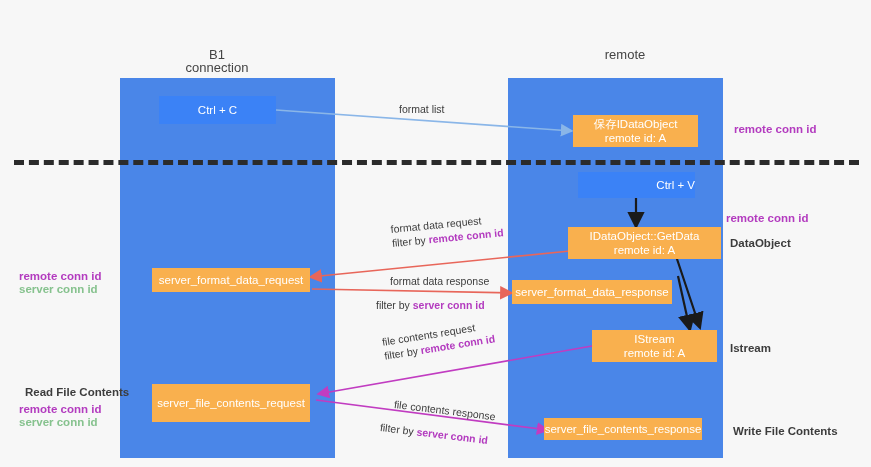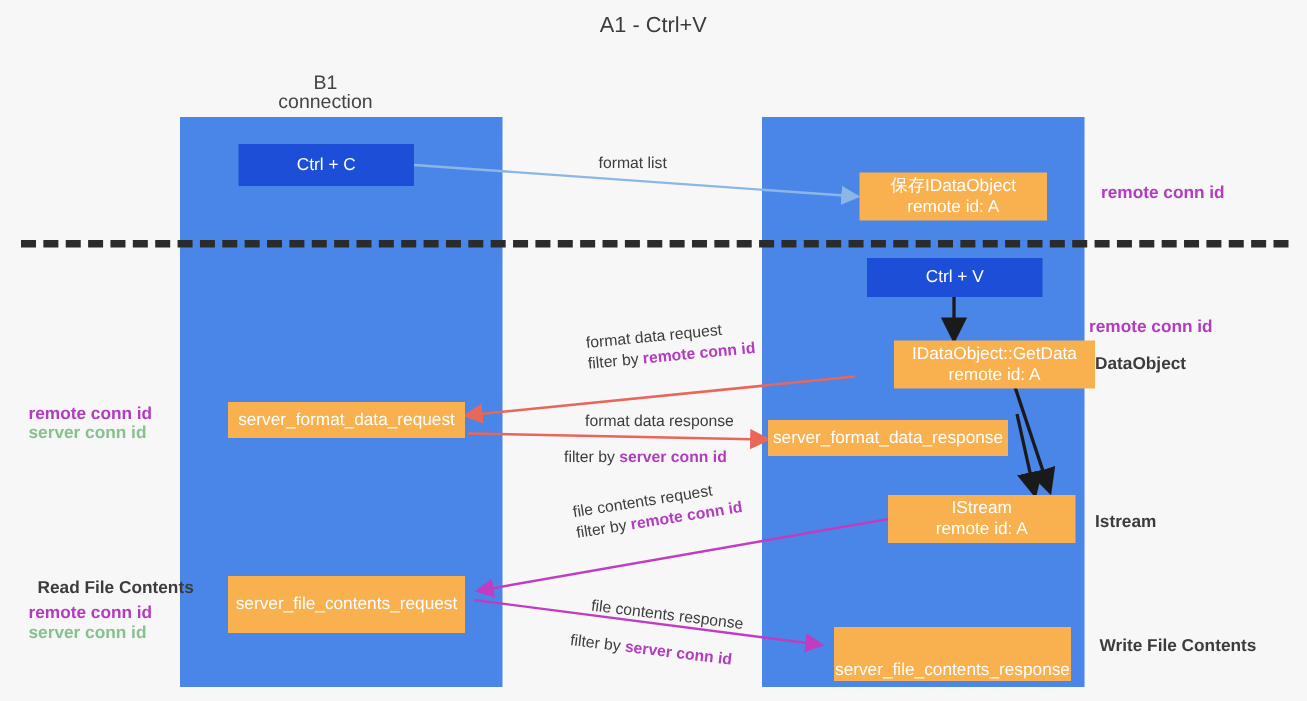--- a/index.html
+++ b/index.html
@@ -38,21 +38,21 @@
     display: flex;
     flex-direction: column;
     align-items: center;
     justify-content: center;
     text-align: center;
     color: #ffffff;
     font-size: 11.5px;
     line-height: 14px;
   }
   .box.orange { background: #f9b04e; }
-  .box.green  { background: #1d4ed8; }
+  .box.green  { background: #3b82f6; }
   .note {
     position: absolute;
     font-size: 11.5px;
     color: #3c3c3c;
     line-height: 14px;
     white-space: nowrap;
     font-weight: bold;
   }
   .purple { color: #b33bbf; font-weight: bold; }
   .green-t { color: #86c28e; font-weight: bold; }
@@ -79,28 +79,28 @@
     height: 0;
     border-top: 5px dashed #2b2b2b;
   }
 </style>
 </head>
 <body>
 
 <div id="canvas">
 
   <div class="title" style="top:8px;">
-    <div>A1 - Ctrl+V</div>
   </div>
 
   <div class="lane-head" style="left:152px; top:48px; width:130px;">
     <div>B1</div>
     <div>connection</div>
   </div>
   <div class="lane-head" style="left:560px; top:48px; width:130px;">
+    <div>remote</div>
   </div>
 
   <div class="lane" style="left:120px; top:78px; width:215px; height:380px;"></div>
   <div class="lane" style="left:508px; top:78px; width:215px; height:380px;"></div>
 
   <svg id="wires" viewBox="0 0 871 467">
     <defs>
       <marker id="ah-blue" markerWidth="8" markerHeight="8" refX="7" refY="4" orient="auto">
         <path d="M0,0 L8,4 L0,8 z" fill="#8ab6e8"></path>
       </marker>
@@ -136,25 +136,25 @@
 
   <div class="box green" style="left:159px; top:96px; width:117px; height:28px;">
     <span>Ctrl + C</span>
   </div>
 
   <div class="box orange" style="left:573px; top:115px; width:125px; height:32px;">
     <span>保存IDataObject</span>
     <span>remote id: A</span>
   </div>
 
-  <div class="box green" style="left:578px; top:172px; width:117px; height:26px;">
+  <div class="box green" style="left:578px; top:172px; width:117px; height:26px;align-items:flex-end;">
     <span>Ctrl + V</span>
   </div>
 
-  <div class="box orange" style="left:596px; top:227px; width:134px; height:32px;">
+  <div class="box orange" style="left:568px; top:227px; width:153px; height:32px;">
     <span>IDataObject::GetData</span>
     <span>remote id: A</span>
   </div>
 
   <div class="box orange" style="left:512px; top:280px; width:160px; height:24px;">
     <span>server_format_data_response</span>
   </div>
 
   <div class="box orange" style="left:152px; top:268px; width:158px; height:24px;">
     <span>server_format_data_request</span>
@@ -162,21 +162,21 @@
 
   <div class="box orange" style="left:592px; top:330px; width:125px; height:32px;">
     <span>IStream</span>
     <span>remote id: A</span>
   </div>
 
   <div class="box orange" style="left:152px; top:384px; width:158px; height:38px;">
     <span>server_file_contents_request</span>
   </div>
 
-  <div class="box orange" style="left:556px; top:418px; width:158px; height:36px;justify-content:flex-end;">
+  <div class="box orange" style="left:544px; top:418px; width:158px; height:22px;">
     <span>server_file_contents_response</span>
   </div>
 
   <div class="arrowlbl" style="left:399px; top:102px;">
     <span>format list</span>
   </div>
 
   <div class="arrowlbl rot" style="left:390px; top:222px; transform: rotate(-5.5deg);">
     <div>format data request</div>
     <div>

